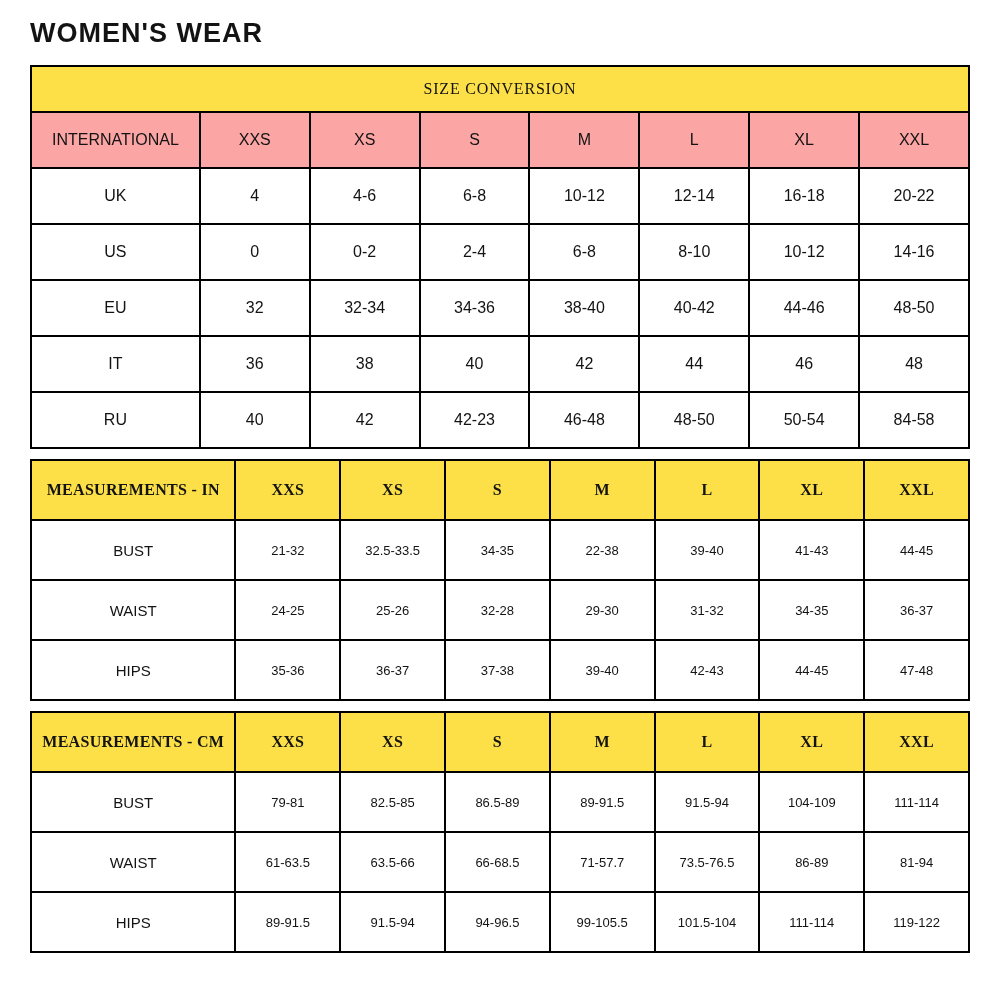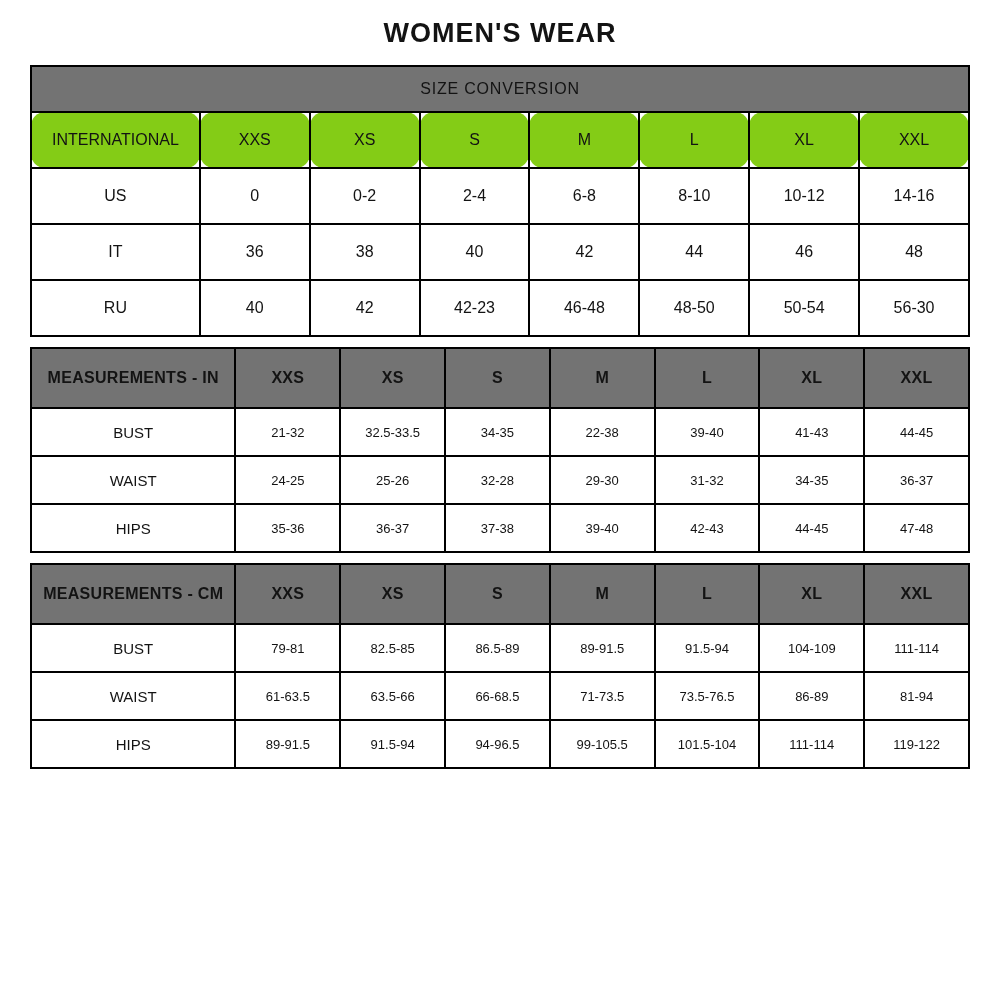--- a/index.html
+++ b/index.html
@@ -5,49 +5,49 @@
   * { box-sizing: border-box; }
   html, body { margin: 0; padding: 0; background: #ffffff; }
   body {
     width: 1000px; height: 1000px;
     font-family: "Liberation Sans", sans-serif;
     color: #131313;
   }
   .page { padding: 10px 30px 0 30px; }
   h1.title {
     margin: 8px 0 16px 0;
-    text-align: center;
+    text-align: left;
     font-size: 27px;
     font-weight: 700;
     letter-spacing: 1px;
   }
   table.tbl {
     width: 940px;
     border-collapse: collapse;
     table-layout: fixed;
     margin: 0 0 10px 0;
   }
   .tbl th, .tbl td {
     border: 2px solid #000000;
     text-align: center;
     vertical-align: middle;
     padding: 2px 4px;
     font-weight: 400;
     overflow: hidden;
   }
-  .gray { background: #737373; }
+  .gray { background: #fde047; font-family: Liberation Serif, serif; }
   .banner { height: 46px; font-weight: 700; font-size: 16px; letter-spacing: 0.8px; }
   
   .t1 col.c-label { width: 18%; }
-  .t1 .size-row th { height: 56px; font-size: 16px; font-weight: 400; background: #84cc16; border-radius: 14px; }
+  .t1 .size-row th { height: 56px; font-size: 16px; font-weight: 400; background: #fca5a5; }
   .t1 td { height: 56px; font-size: 16px; }
   
   .t23 col.c-label { width: 21.8%; }
   .t23 tr.head th { height: 60px; font-size: 16px; font-weight: 700; letter-spacing: 0.3px; }
-  .t23 td { height: 48px; font-size: 13px; }
+  .t23 td { height: 60px; font-size: 13px; }
   .t23 td.lbl { font-size: 15px; }
 </style>
 </head>
 <body>
 
 <div class="page">
 
   <h1 class="title">WOMEN'S WEAR</h1>
 
   <table class="tbl t1">
@@ -69,48 +69,68 @@
         <th>INTERNATIONAL</th>
         <th>XXS</th>
         <th>XS</th>
         <th>S</th>
         <th>M</th>
         <th>L</th>
         <th>XL</th>
         <th>XXL</th>
       </tr>
       <tr>
+        <td class="lbl">UK</td>
+        <td>4</td>
+        <td>4-6</td>
+        <td>6-8</td>
+        <td>10-12</td>
+        <td>12-14</td>
+        <td>16-18</td>
+        <td>20-22</td>
+      </tr>
+      <tr>
         <td class="lbl">US</td>
         <td>0</td>
         <td>0-2</td>
         <td>2-4</td>
         <td>6-8</td>
         <td>8-10</td>
         <td>10-12</td>
         <td>14-16</td>
       </tr>
       <tr>
+        <td class="lbl">EU</td>
+        <td>32</td>
+        <td>32-34</td>
+        <td>34-36</td>
+        <td>38-40</td>
+        <td>40-42</td>
+        <td>44-46</td>
+        <td>48-50</td>
+      </tr>
+      <tr>
         <td class="lbl">IT</td>
         <td>36</td>
         <td>38</td>
         <td>40</td>
         <td>42</td>
         <td>44</td>
         <td>46</td>
         <td>48</td>
       </tr>
       <tr>
         <td class="lbl">RU</td>
         <td>40</td>
         <td>42</td>
         <td>42-23</td>
         <td>46-48</td>
         <td>48-50</td>
         <td>50-54</td>
-        <td>56-30</td>
+        <td>84-58</td>
       </tr>
     </tbody>
   </table>
 
   <table class="tbl t23">
     <colgroup>
         <col class="c-label">
         <col>
         <col>
         <col>
@@ -193,21 +213,21 @@
         <td>89-91.5</td>
         <td>91.5-94</td>
         <td>104-109</td>
         <td>111-114</td>
       </tr>
       <tr>
         <td class="lbl">WAIST</td>
         <td>61-63.5</td>
         <td>63.5-66</td>
         <td>66-68.5</td>
-        <td>71-73.5</td>
+        <td>71-57.7</td>
         <td>73.5-76.5</td>
         <td>86-89</td>
         <td>81-94</td>
       </tr>
       <tr>
         <td class="lbl">HIPS</td>
         <td>89-91.5</td>
         <td>91.5-94</td>
         <td>94-96.5</td>
         <td>99-105.5</td>

